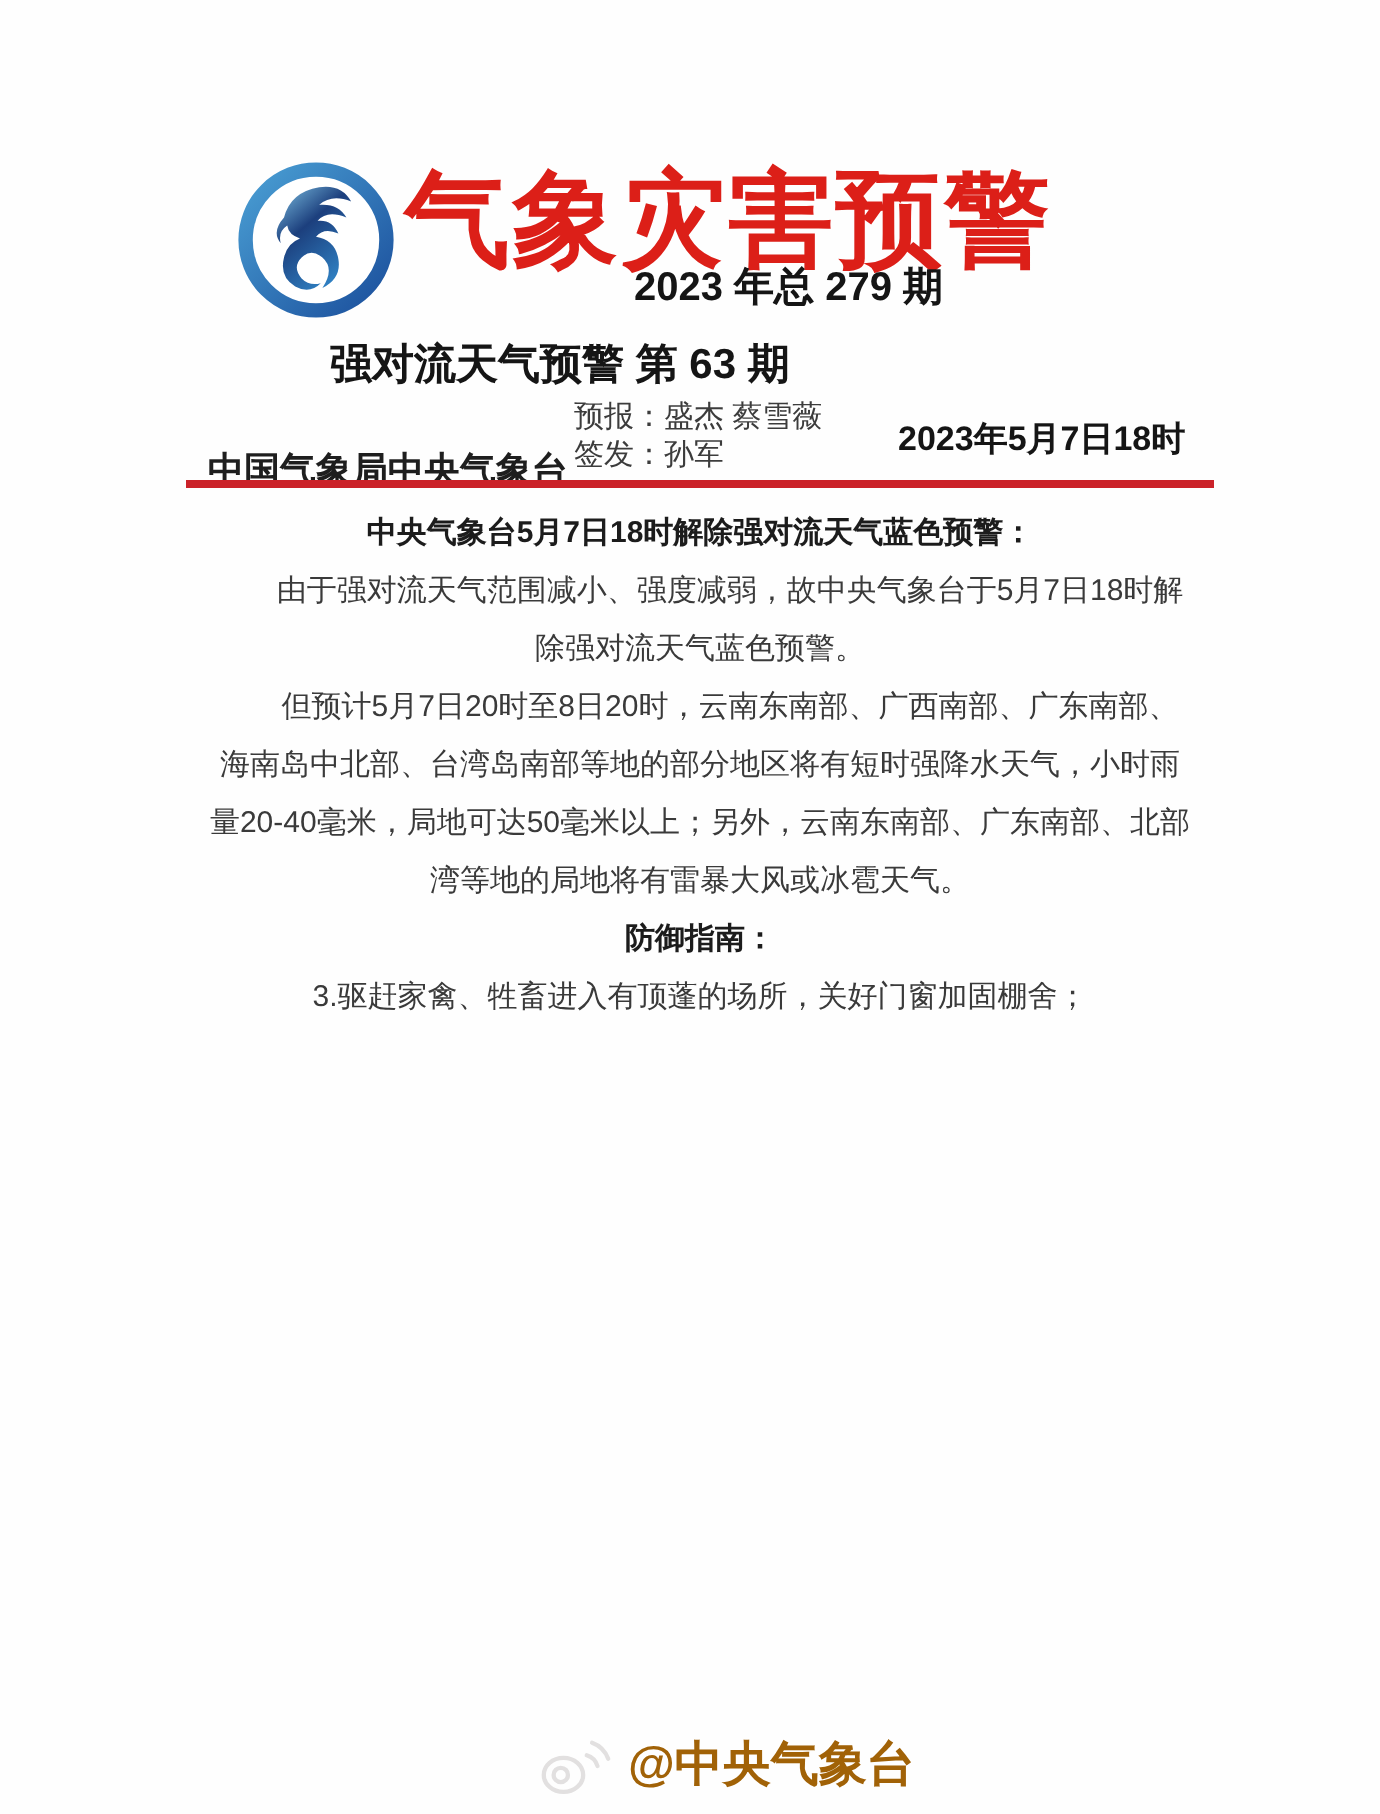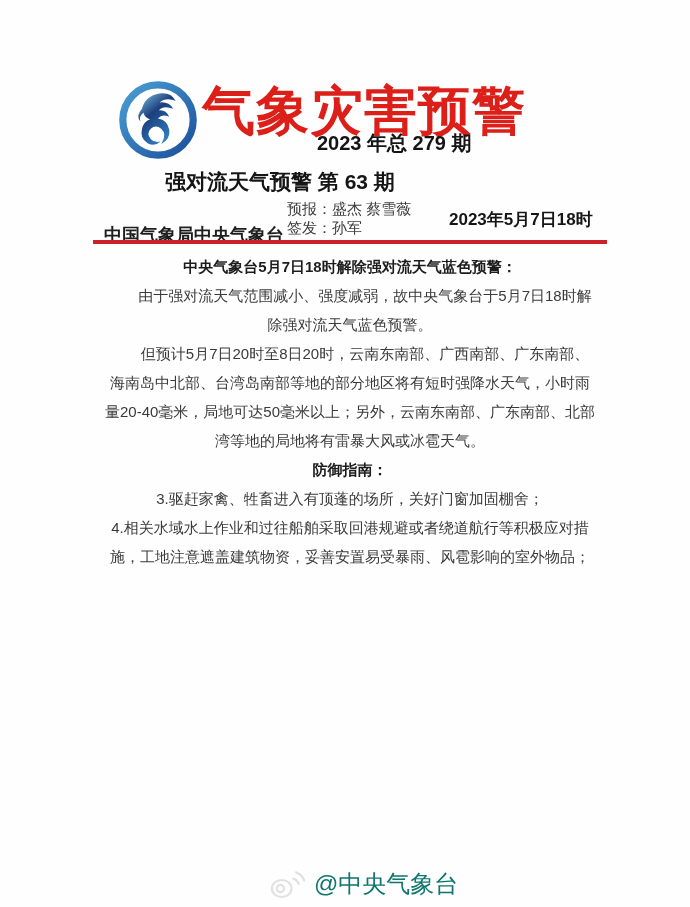--- a/index.html
+++ b/index.html
@@ -45,22 +45,22 @@
     position:absolute; left:104px; top:252px; width:492px;
     font-size:15px; line-height:29px; color:#3a3a3a; text-align:center;
   }
   .doc-body p { margin:0; }
   .headline { font-weight:bold; color:#1c1c1c; }
   .indent { text-indent:2em; }
   .guide-title { font-weight:bold; color:#1c1c1c; margin-top:29px; }
   
   .watermark {
     position:absolute; left:268px; top:866px; height:36px;
-    display:flex; align-items:center; gap:6px;
-    color:#0f766e; font-size:24px; font-weight:normal; white-space:nowrap;
+    display:flex; gap:6px;
+    color:#a16207; font-size:24px; font-weight:bold; white-space:nowrap;
   }
   .wm-icon { width:40px; height:34px; }
 </style>
 </head>
 <body>
 
 <div class="page">
 
   <div class="logo">
     <svg viewBox="0 0 100 100" width="84" height="80" aria-hidden="true">
@@ -93,21 +93,20 @@
   <div class="issue-date">2023年5月7日18时</div>
 
   <div class="divider"></div>
 
   <div class="doc-body">
     <p class="headline">中央气象台5月7日18时解除强对流天气蓝色预警：</p>
     <p class="indent">由于强对流天气范围减小、强度减弱，故中央气象台于5月7日18时解除强对流天气蓝色预警。</p>
     <p class="indent">但预计5月7日20时至8日20时，云南东南部、广西南部、广东南部、海南岛中北部、台湾岛南部等地的部分地区将有短时强降水天气，小时雨量20-40毫米，局地可达50毫米以上；另外，云南东南部、广东南部、北部湾等地的局地将有雷暴大风或冰雹天气。</p>
     <p class="guide-title">防御指南：</p>
     <p>3.驱赶家禽、牲畜进入有顶蓬的场所，关好门窗加固棚舍；</p>
-    <p>4.相关水域水上作业和过往船舶采取回港规避或者绕道航行等积极应对措施，工地注意遮盖建筑物资，妥善安置易受暴雨、风雹影响的室外物品；</p>
   </div>
 
   <div class="watermark">
     <svg class="wm-icon" viewBox="0 0 44 38" aria-hidden="true">
       <g fill="none" stroke="#e2e0e0" stroke-width="2.4" stroke-linecap="round">
         <ellipse cx="15" cy="24" rx="11" ry="9.5"></ellipse>
         <circle cx="13.5" cy="24" r="4"></circle>
         <path d="M28 13 a9 9 0 0 1 6 6"></path>
         <path d="M31 6 a15 15 0 0 1 9 9"></path>
       </g>

